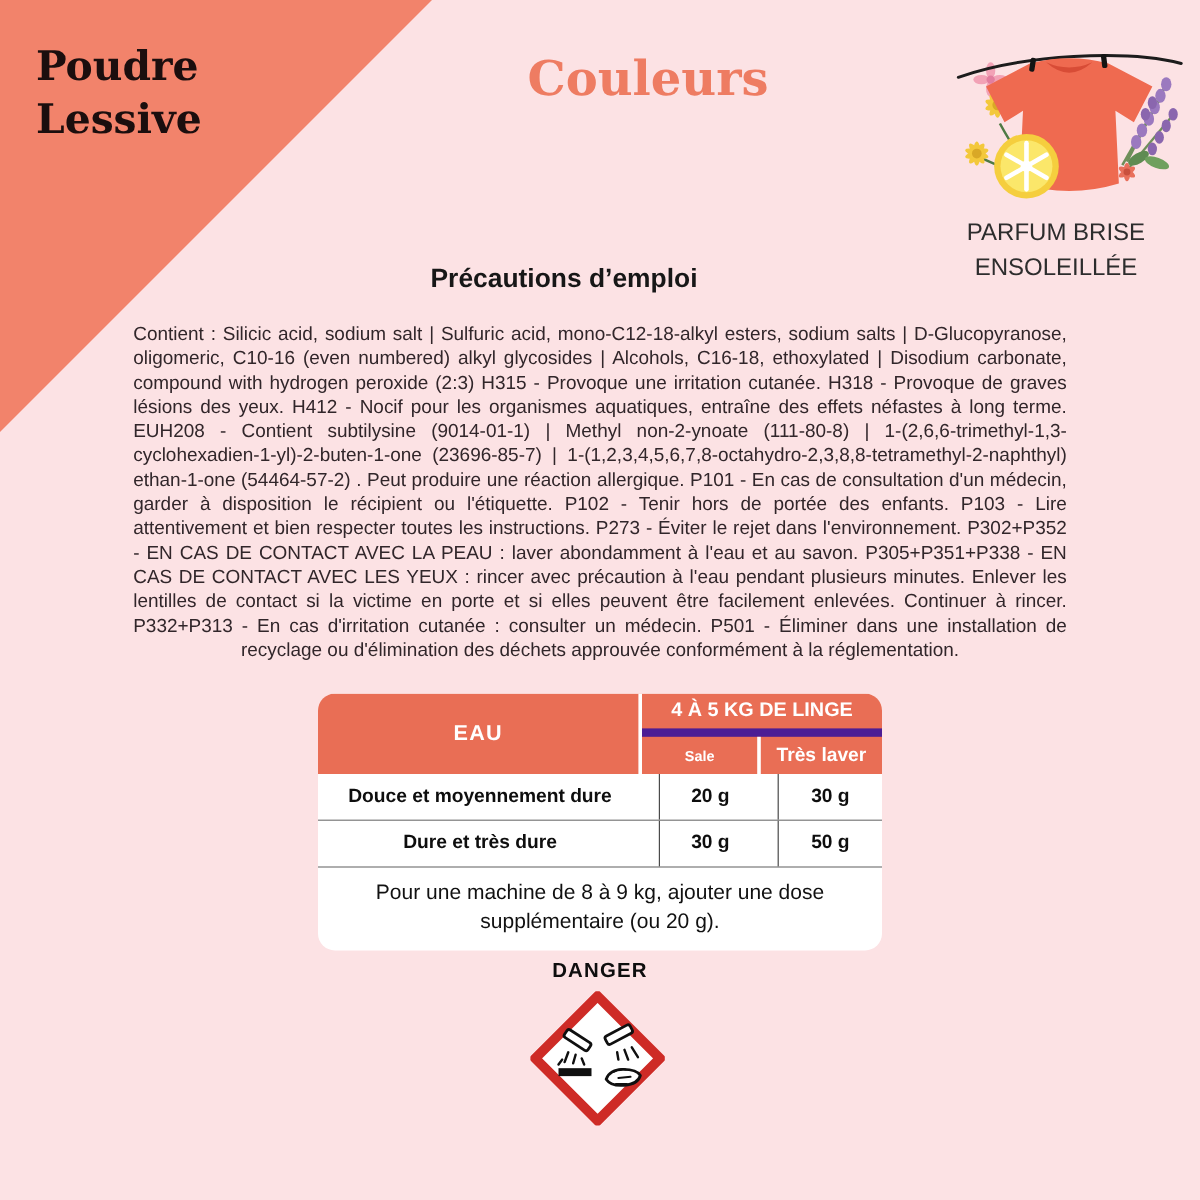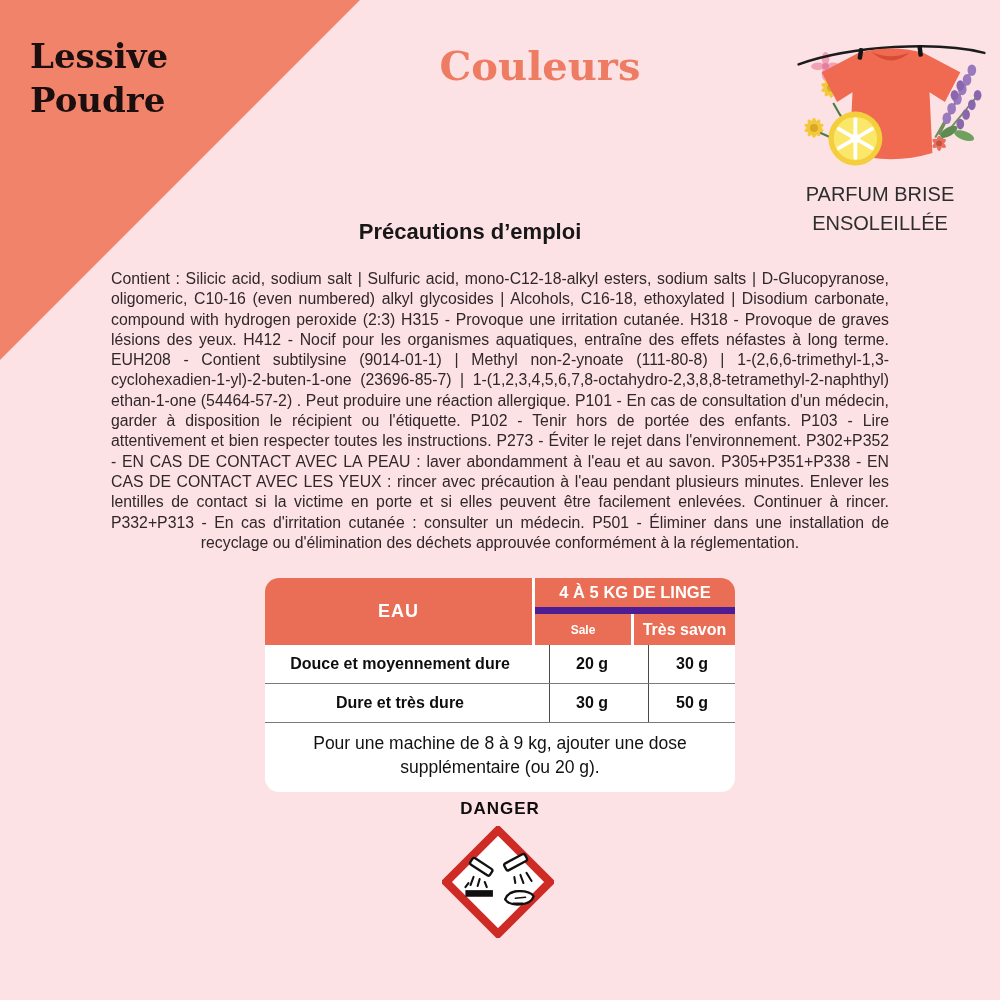--- a/index.html
+++ b/index.html
@@ -95,22 +95,22 @@
   .pictogram{position:absolute;left:442px;top:826px;width:112px;height:112px;}
 </style>
 </head>
 <body>
 
 <div class="page">
 
   <div class="corner-triangle"></div>
 
   <div class="brand">
+    <div>Poudre</div>
     <div>Lessive</div>
-    <div>Poudre</div>
   </div>
 
   <div class="variant">Couleurs</div>
 
   <div class="illus">
     <svg viewBox="0 0 200 160" width="198" height="154">
 
       <g>
         <path d="M150 115 L186 44" stroke="#6E8F5A" stroke-width="2.4" fill="none"></path>
         <path d="M146 118 L178 62" stroke="#6E8F5A" stroke-width="2.2" fill="none"></path>
@@ -204,21 +204,21 @@
 
   <div class="section-heading">Précautions d’emploi</div>
 
   <div class="para">Contient : Silicic acid, sodium salt | Sulfuric acid, mono-C12-18-alkyl esters, sodium salts | D-Glucopyranose, oligomeric, C10-16 (even numbered) alkyl glycosides | Alcohols, C16-18, ethoxylated | Disodium carbonate, compound with hydrogen peroxide (2:3) H315 - Provoque une irritation cutanée. H318 - Provoque de graves lésions des yeux. H412 - Nocif pour les organismes aquatiques, entraîne des effets néfastes à long terme. EUH208 - Contient subtilysine (9014-01-1) | Methyl non-2-ynoate (111-80-8) | 1-(2,6,6-trimethyl-1,3-cyclohexadien-1-yl)-2-buten-1-one (23696-85-7) | 1-(1,2,3,4,5,6,7,8-octahydro-2,3,8,8-tetramethyl-2-naphthyl) ethan-1-one (54464-57-2) . Peut produire une réaction allergique. P101 - En cas de consultation d'un médecin, garder à disposition le récipient ou l'étiquette. P102 - Tenir hors de portée des enfants. P103 - Lire attentivement et bien respecter toutes les instructions. P273 - Éviter le rejet dans l'environnement. P302+P352 - EN CAS DE CONTACT AVEC LA PEAU : laver abondamment à l'eau et au savon. P305+P351+P338 - EN CAS DE CONTACT AVEC LES YEUX : rincer avec précaution à l'eau pendant plusieurs minutes. Enlever les lentilles de contact si la victime en porte et si elles peuvent être facilement enlevées. Continuer à rincer. P332+P313 - En cas d'irritation cutanée : consulter un médecin. P501 - Éliminer dans une installation de recyclage ou d'élimination des déchets approuvée conformément à la réglementation.</div>
 
   <div class="tbl">
     <div class="tbl-head">
       <div class="cell cell-eau">EAU</div>
       <div class="cell cell-load">4 À 5 KG DE LINGE</div>
       <div class="cell cell-sale">Sale</div>
-      <div class="cell cell-tsale">Très savon</div>
+      <div class="cell cell-tsale">Très laver</div>
     </div>
     <div class="tbl-row">
       <div class="cell">Douce et moyennement dure</div>
       <div class="cell v">20 g</div>
       <div class="cell v">30 g</div>
     </div>
     <div class="tbl-row second">
       <div class="cell">Dure et très dure</div>
       <div class="cell v">30 g</div>
       <div class="cell v">50 g</div>

